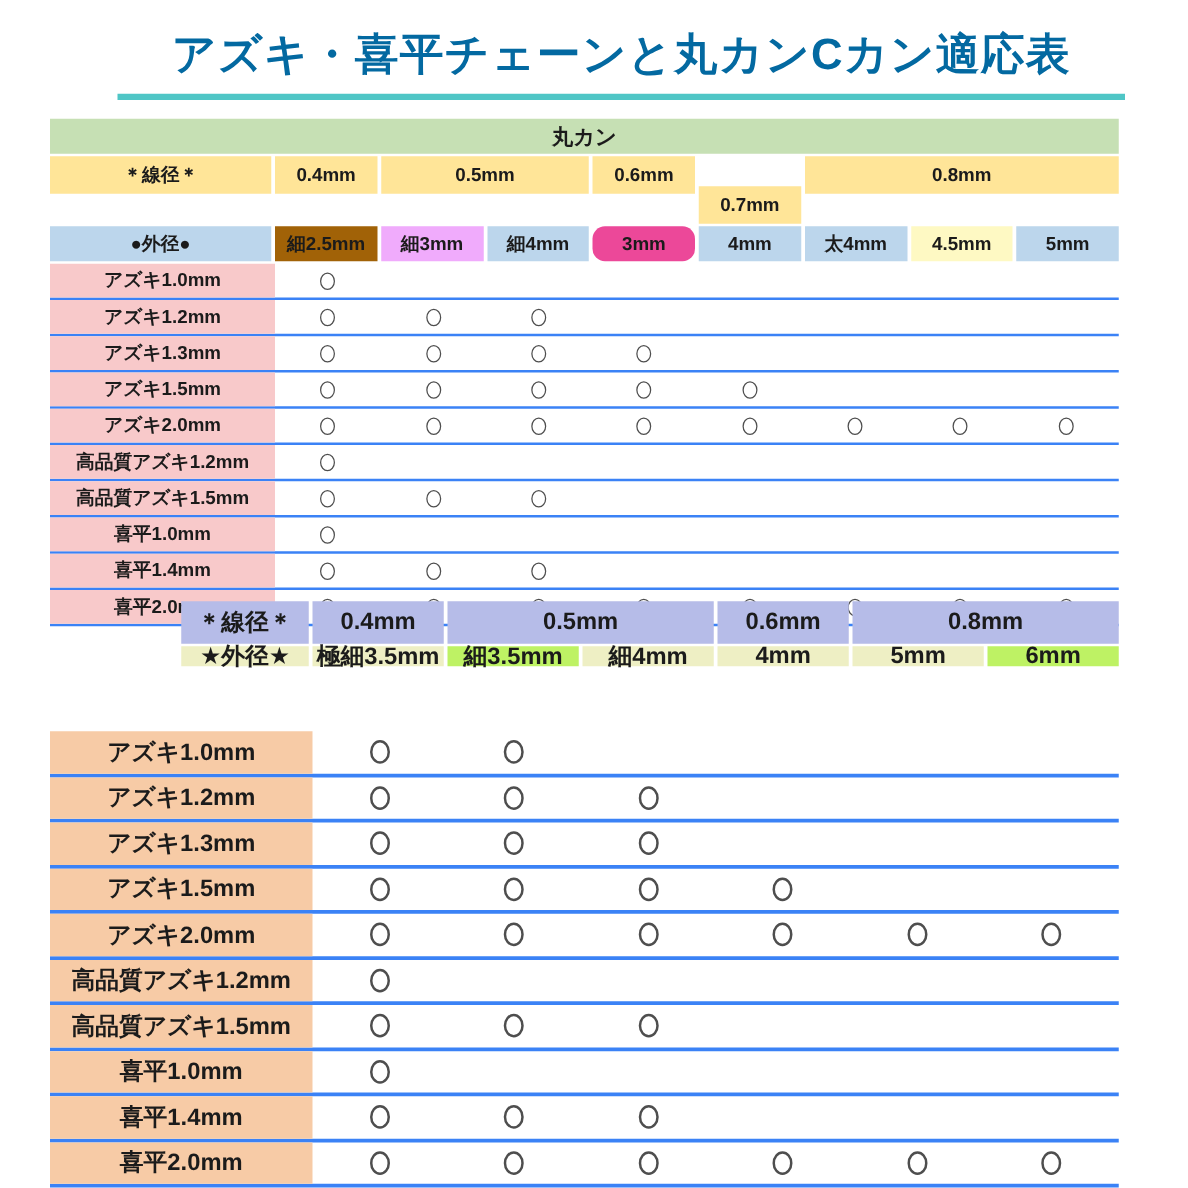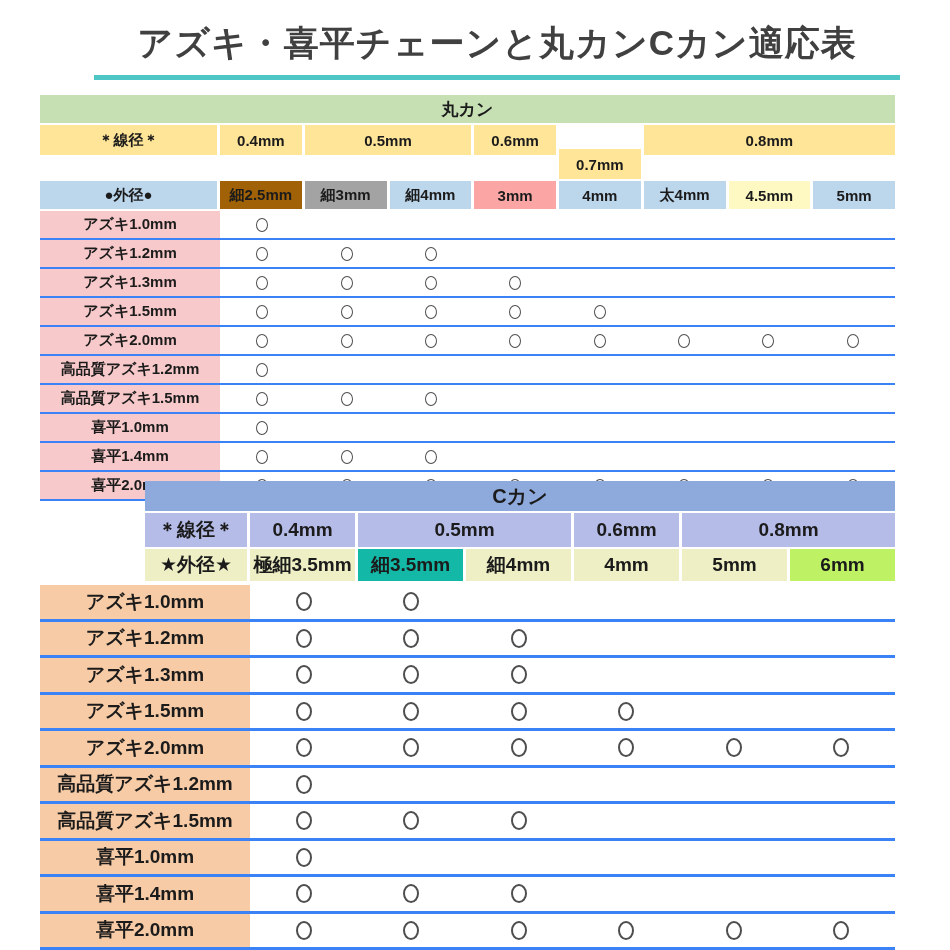--- a/index.html
+++ b/index.html
@@ -8,21 +8,21 @@
     position:relative;
     background:#ffffff;
     font-family:"Liberation Sans","DejaVu Sans",sans-serif;
     font-weight:bold;
     color:#1b1b1b;
     overflow:hidden;
   }
   .title {
     position:absolute; left:94px; top:20px; width:806px;
     text-align:center; font-size:35px; letter-spacing:1px;
-    color:#404040;
+    color:#0369a1;
     padding-bottom:8px;
     border-bottom:5px solid #4fc6c6;
     white-space:nowrap;
   }
   .ttitle {
     display:flex; align-items:center; justify-content:center;
     margin-bottom:2px;
   }
   .hrow { display:grid; column-gap:3px; margin-bottom:2px; }
   .hcell { display:flex; align-items:center; justify-content:center; white-space:nowrap; }
@@ -39,21 +39,21 @@
   #t1 .t1-outer .hcell { height:28px; font-size:15px; }
   #t1 .row { grid-template-columns:180px repeat(8,1fr); height:29px; }
   #t1 .rlabel { font-size:15px; }
   #t1 .circle { width:12px; height:14px; border:1.5px solid #4e4e4e; }
 
   
   #t2h { position:absolute; left:145px; top:481px; width:750px; }
   #t2h .ttitle { height:30px; font-size:20px; }
   #t2h .hrow { grid-template-columns:102px repeat(6,1fr); }
   #t2h .t2-wire .hcell  { height:34px; font-size:19px; }
-  #t2h .t2-outer .hcell { height:32px; font-size:19px; }
+  #t2h .t2-outer .hcell { height:16px; font-size:19px; }
   #t2b { position:absolute; left:40px; top:585px; width:855px; }
   #t2b .row { grid-template-columns:210px repeat(6,1fr); height:36.5px; border-bottom-width:3px; }
   #t2b .rlabel { font-size:19px; }
   #t2b .circle { width:16px; height:19px; border:2px solid #4e4e4e; }
 </style>
 </head>
 <body>
 
 <div class="title">アズキ・喜平チェーンと丸カンCカン適応表</div>
 
@@ -63,23 +63,23 @@
       <div class="hcell" style="background: rgb(255, 229, 152);">＊線径＊</div>
       <div class="hcell" style="background: rgb(255, 229, 152); grid-column: span 1;">0.4mm</div>
       <div class="hcell" style="background: rgb(255, 229, 152); grid-column: span 2;">0.5mm</div>
       <div class="hcell" style="background: rgb(255, 229, 152); grid-column: span 1;">0.6mm</div>
       <div class="hcell" style="background: rgb(255, 229, 152); grid-column: span 1; margin-top: 24px;">0.7mm</div>
       <div class="hcell" style="background: rgb(255, 229, 152); grid-column: span 3;">0.8mm</div>
     </div>
   <div class="hrow t1-outer">
       <div class="hcell" style="background: rgb(188, 214, 236);">●外径●</div>
       <div class="hcell" style="background: #a16207;">細2.5mm</div>
-      <div class="hcell" style="background: #a3a3a3;">細3mm</div>
+      <div class="hcell" style="background: #f0abfc;">細3mm</div>
       <div class="hcell" style="background: rgb(188, 214, 236);">細4mm</div>
-      <div class="hcell" style="background: #fca5a5;">3mm</div>
+      <div class="hcell" style="background: #ec4899; border-radius: 10px;">3mm</div>
       <div class="hcell" style="background: rgb(188, 214, 236);">4mm</div>
       <div class="hcell" style="background: rgb(188, 214, 236);">太4mm</div>
       <div class="hcell" style="background: #fef9c3;">4.5mm</div>
       <div class="hcell" style="background: rgb(188, 214, 236);">5mm</div>
     </div>
   <div class="t1-body">
       <div class="row">
         <div class="hcell rlabel" style="background: rgb(248, 201, 202);">アズキ1.0mm</div>
         <div class="mcell">
           <span class="circle"></span>
@@ -260,32 +260,31 @@
           <span class="circle"></span>
         </div>
         <div class="mcell">
           <span class="circle"></span>
         </div>
       </div>
     </div>
 </div>
 
 <div id="t2h">
-  <div class="ttitle" style="background: rgb(142, 169, 219);">Cカン</div>
   <div class="hrow t2-wire">
       <div class="hcell" style="background: rgb(182, 188, 232);">＊線径＊</div>
       <div class="hcell" style="background: rgb(182, 188, 232); grid-column: span 1;">0.4mm</div>
       <div class="hcell" style="background: rgb(182, 188, 232); grid-column: span 2;">0.5mm</div>
       <div class="hcell" style="background: rgb(182, 188, 232); grid-column: span 1;">0.6mm</div>
       <div class="hcell" style="background: rgb(182, 188, 232); grid-column: span 2;">0.8mm</div>
     </div>
   <div class="hrow t2-outer">
       <div class="hcell" style="background: rgb(238, 239, 196);">★外径★</div>
       <div class="hcell" style="background: rgb(238, 239, 196);">極細3.5mm</div>
-      <div class="hcell" style="background: #14b8a6;">細3.5mm</div>
+      <div class="hcell" style="background: #bef264;">細3.5mm</div>
       <div class="hcell" style="background: rgb(238, 239, 196);">細4mm</div>
       <div class="hcell" style="background: rgb(238, 239, 196);">4mm</div>
       <div class="hcell" style="background: rgb(238, 239, 196);">5mm</div>
       <div class="hcell" style="background: #bef264;">6mm</div>
     </div>
 </div>
 <div id="t2b">
     <div class="row">
       <div class="hcell rlabel" style="background: rgb(247, 203, 166);">アズキ1.0mm</div>
       <div class="mcell">

